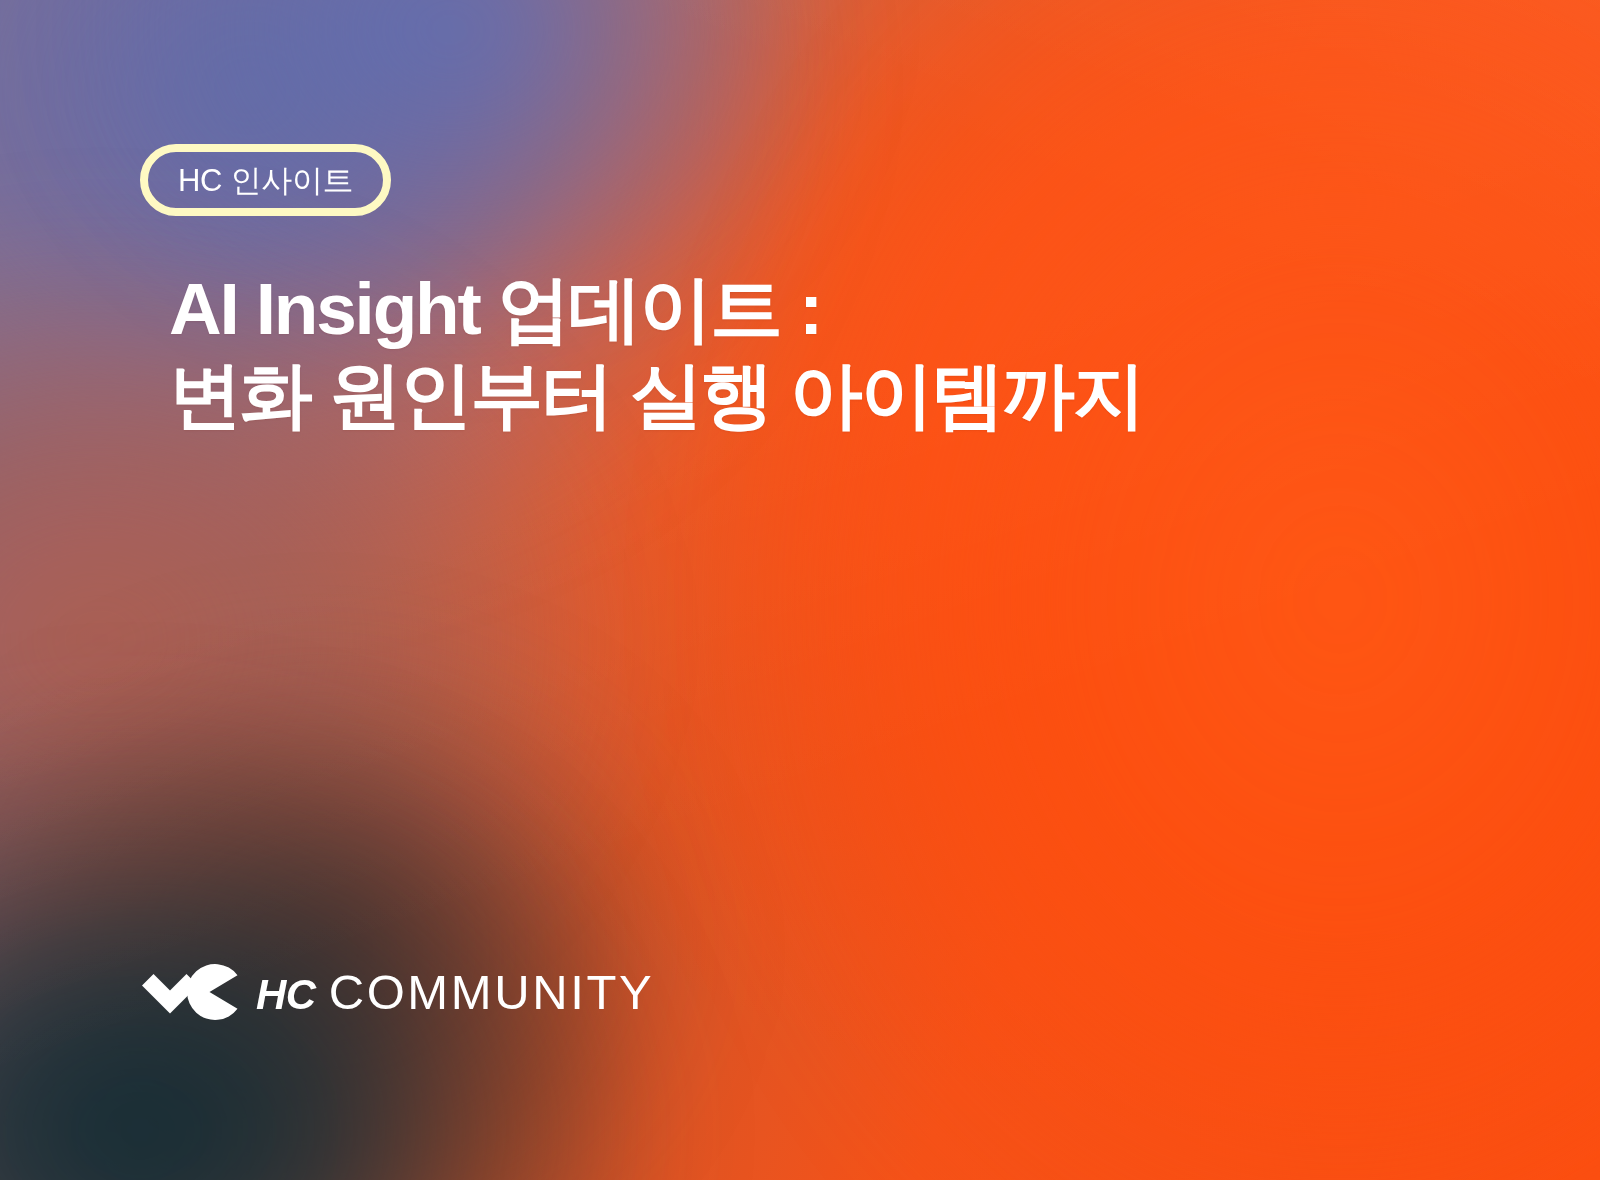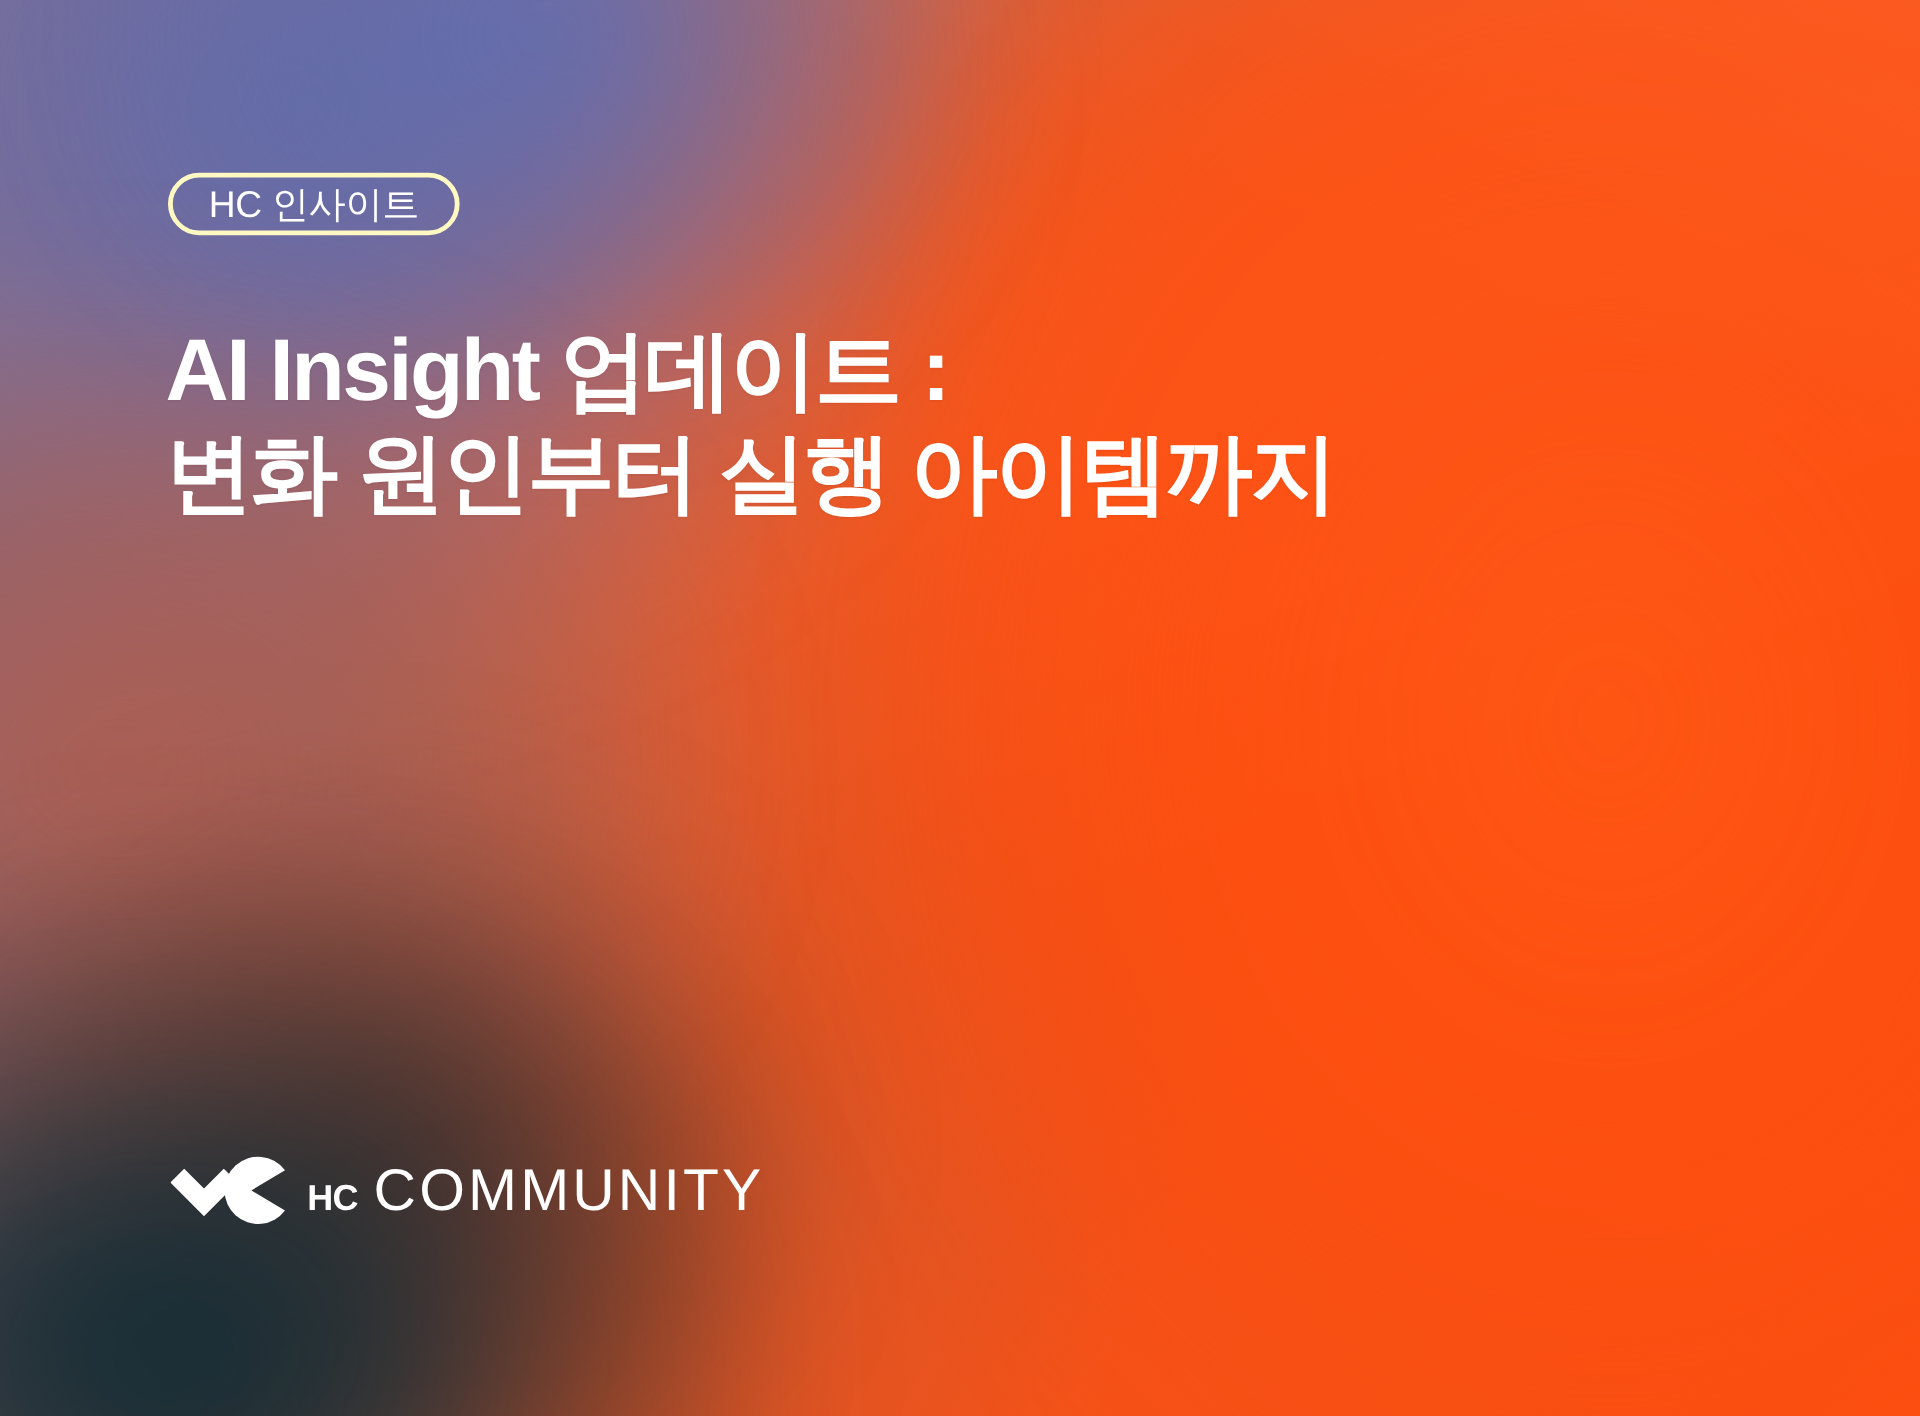--- a/index.html
+++ b/index.html
@@ -100,26 +100,26 @@
 
   
   .badges {
     position:absolute;
     left:140px; top:144px;
     display:flex;
     gap:20px;
     align-items:center;
   }
   .badge {
-    height:52px;
+    height:72px;
     display:flex;
     align-items:center;
     justify-content:center;
     padding:0 30px;
-    border:4px solid #fef9c3;
+    border:8px solid #fef9c3;
     border-radius:999px;
     color:#ffffff;
     font-size:31px;
     line-height:1;
     font-weight:400;
     letter-spacing:-0.3px;
     white-space:nowrap;
     background:transparent;
   }
 
@@ -128,21 +128,21 @@
     position:absolute;
     left:138px; top:266px;
     color:#ffffff;
     font-size:73px;
     font-weight:700;
     line-height:86px;
     letter-spacing:-2.2px;
     white-space:nowrap;
     text-shadow:0 1px 2px rgba(120,30,0,0.10);
   }
-  .headline .hl-line { display:block; }
+  .headline .hl-line { display:block;margin-left:31px; }
 
   
   .logo {
     position:absolute;
     left:142px; top:963px;
     display:flex;
     align-items:center;
     gap:18px;
   }
   .logo-mark {
@@ -151,24 +151,25 @@
     flex:0 0 auto;
   }
   .logo-word {
     display:flex;
     align-items:baseline;
     gap:13px;
     color:#ffffff;
     white-space:nowrap;
   }
   .logo-hc {
-    font-size:30px;
+    font-size:42px;
     font-weight:700;
     letter-spacing:-0.5px;
     line-height:1;
+    font-style:italic;
   }
   .logo-community {
     font-size:49px;
     font-weight:400;
     letter-spacing:2.6px;
     line-height:1;
   }
 </style>
 </head>
 <body>

